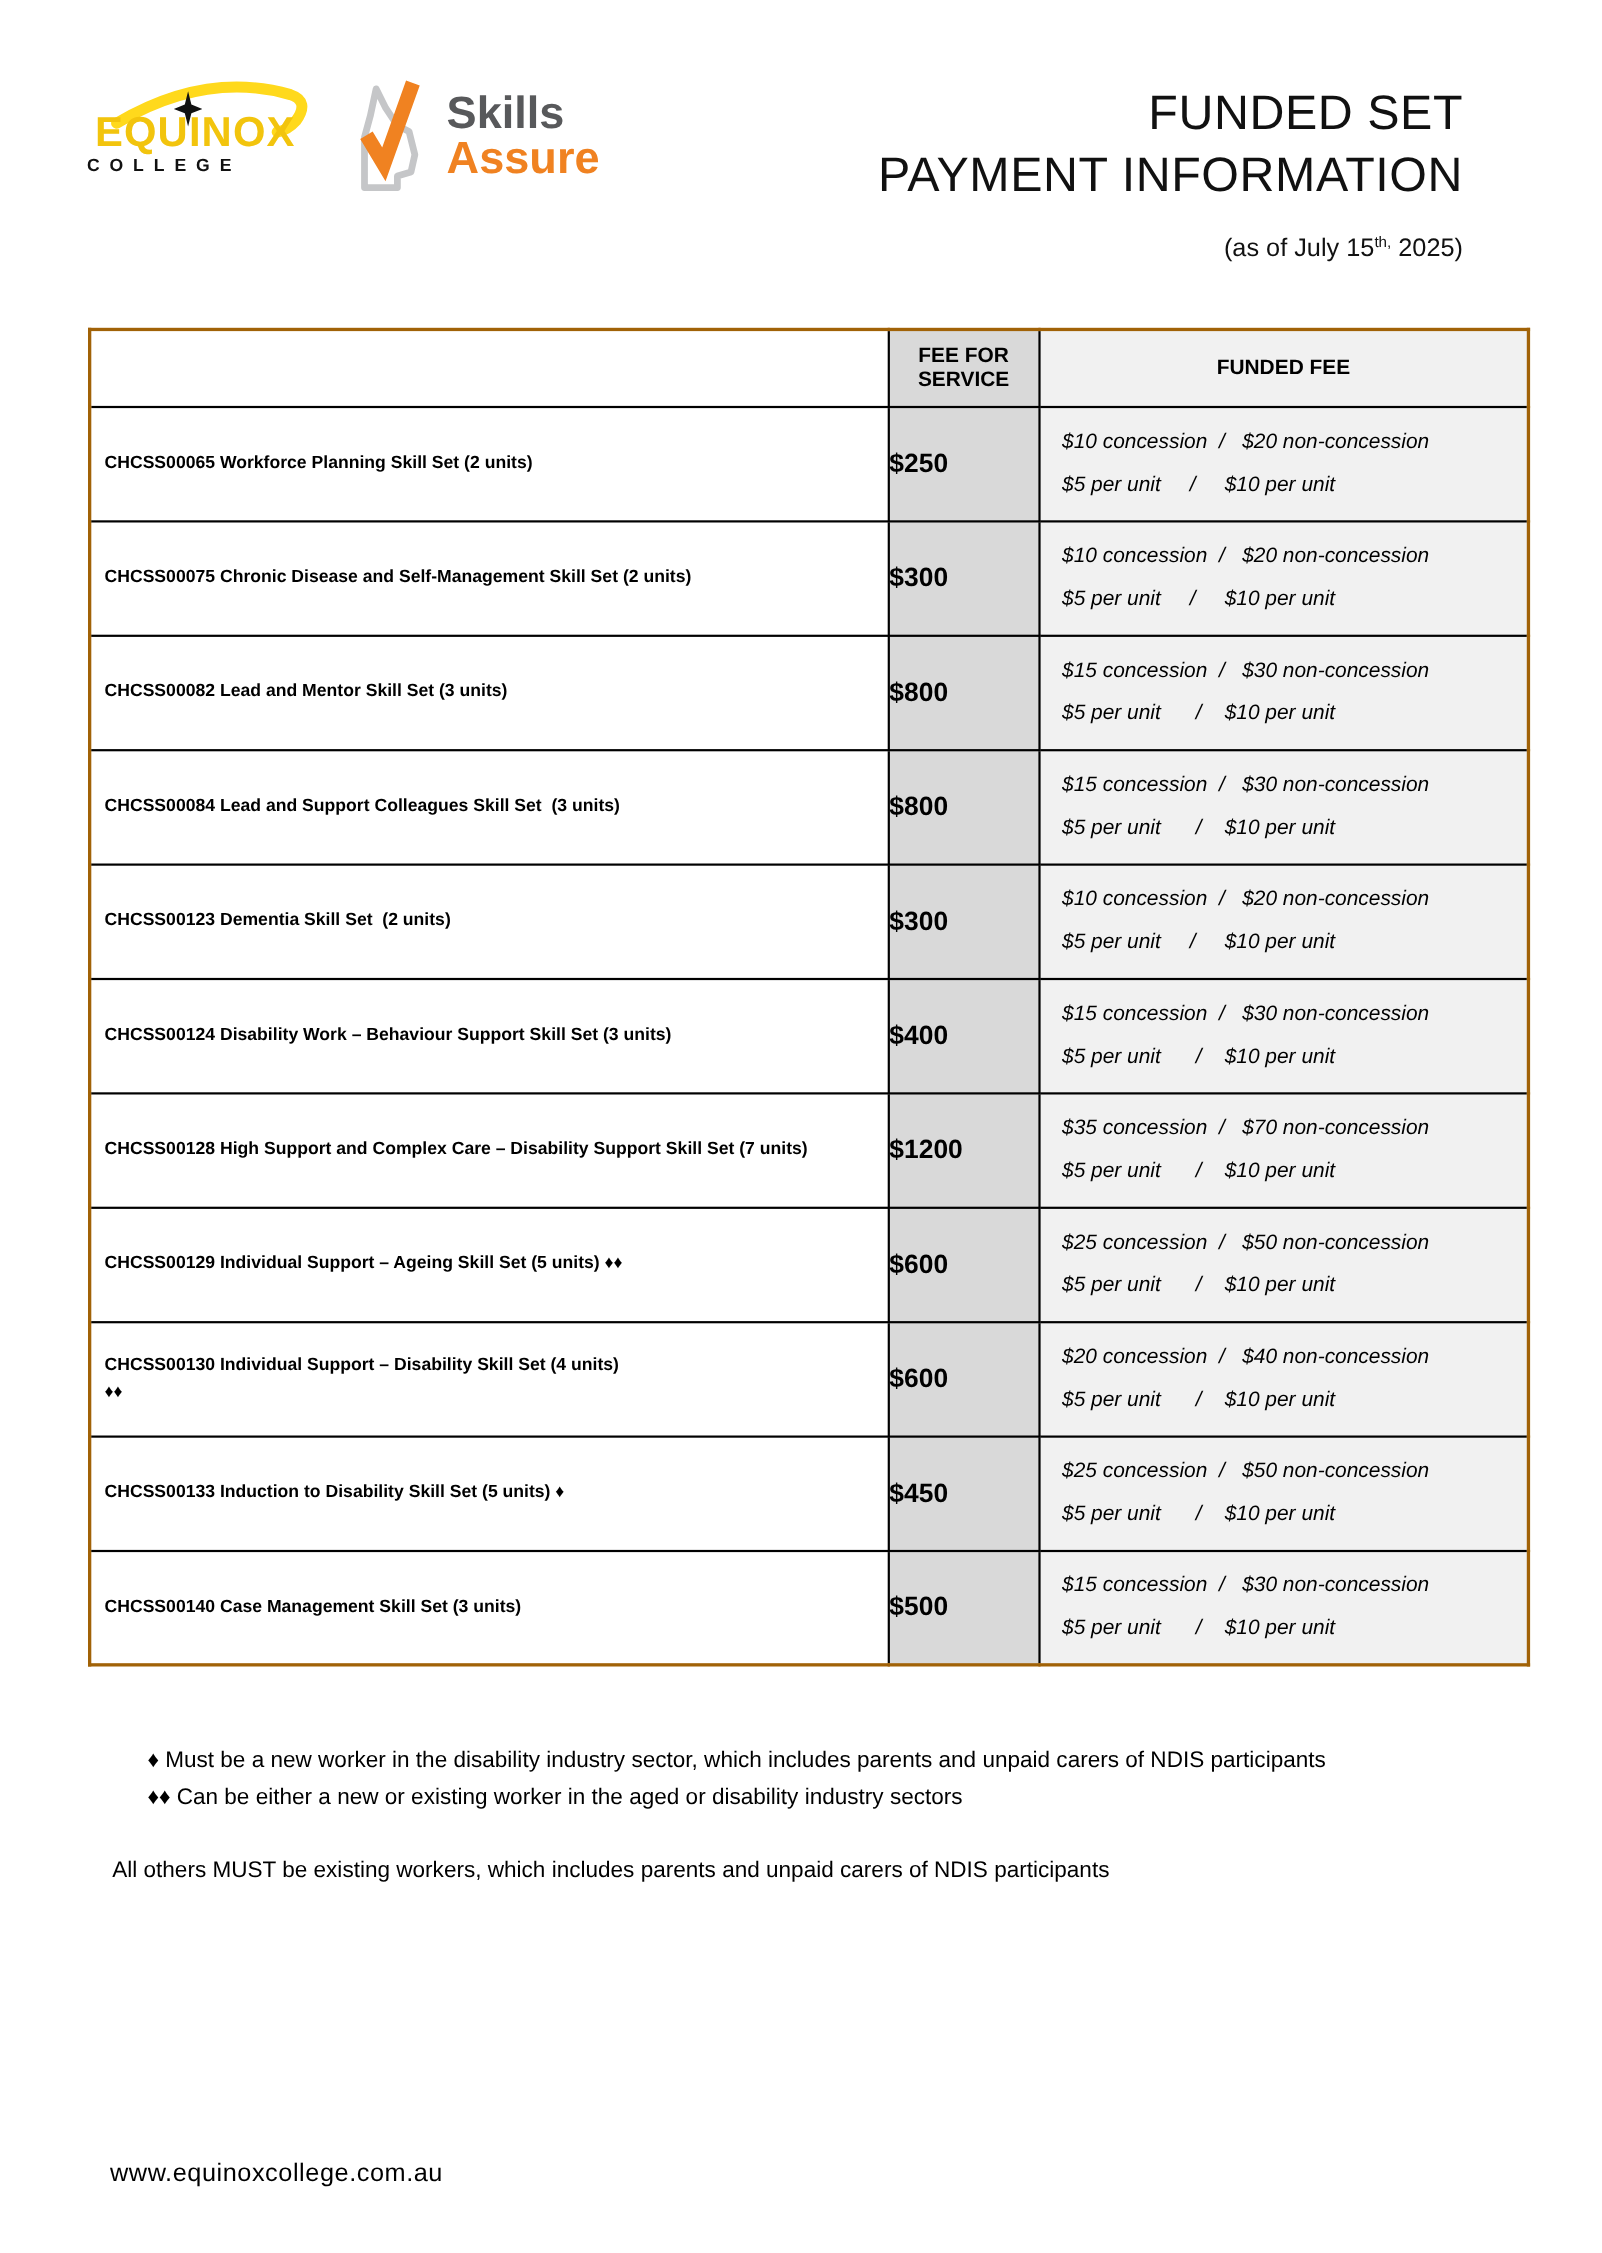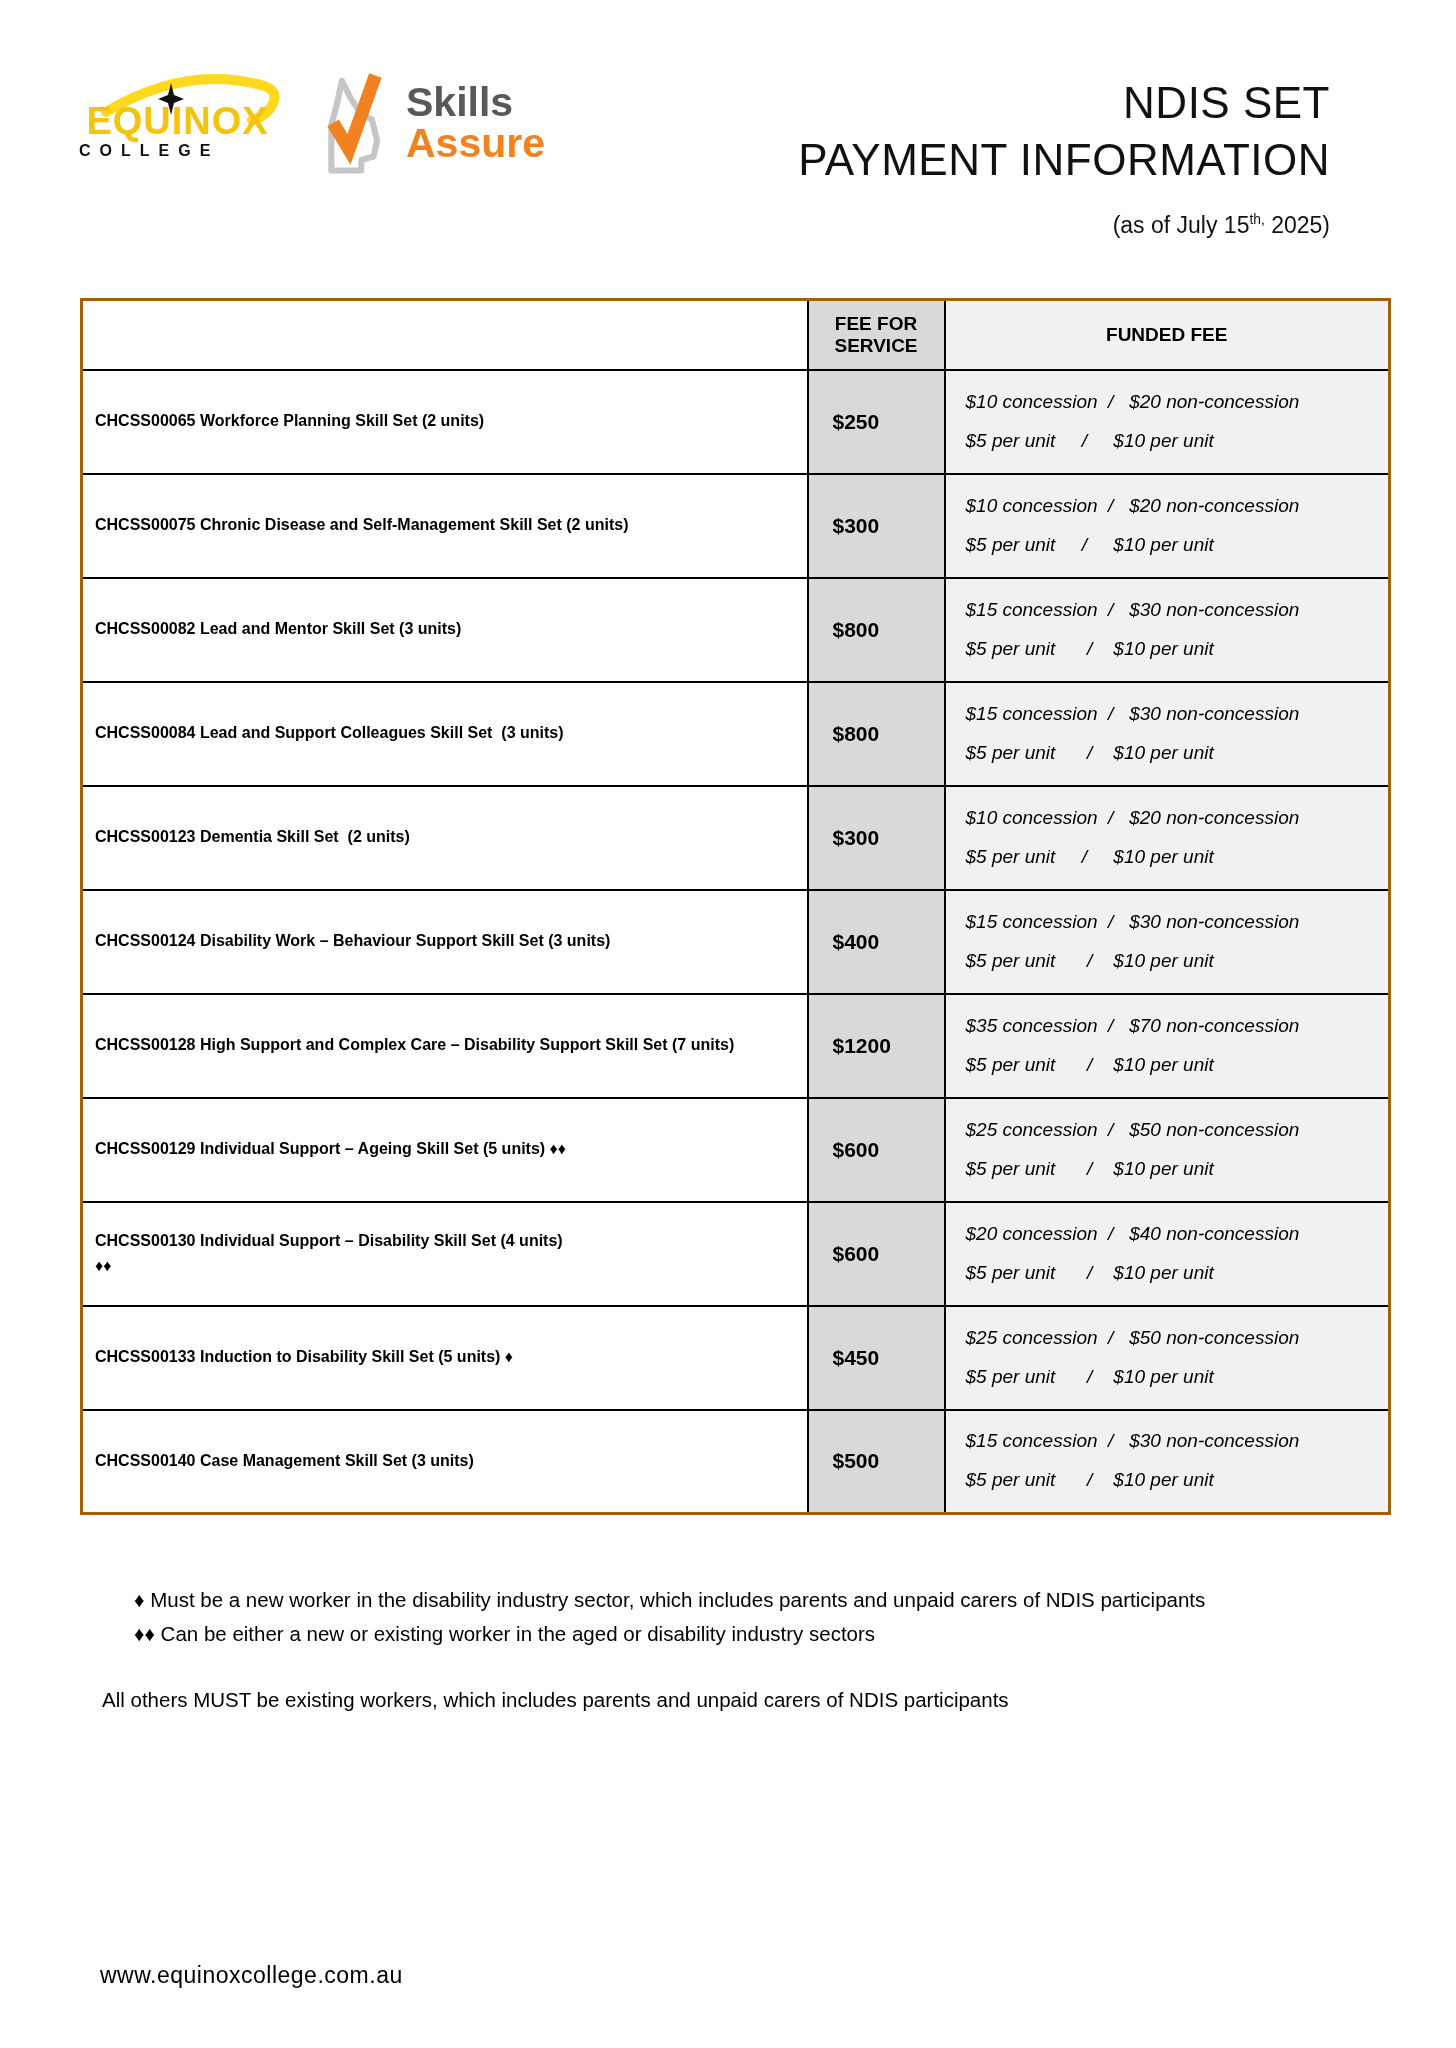--- a/index.html
+++ b/index.html
@@ -33,21 +33,21 @@
   table.fees, table.fees th, table.fees td { border: 2px solid #000; }
   table.fees { border: 3px solid #a16207; }
   th, td { vertical-align: middle; }
   tr.head-row { height: 70px; }
   tr.data-row { height: 104px; }
   th.c1 { background: #ffffff; }
   th.c2 { background: #d9d9d9; font-size: 19px; font-weight: bold; text-align: center; padding: 2px 8px; }
   th.c3 { background: #f1f1f1; font-size: 19px; font-weight: bold; text-align: center; }
   td.c1 { background: #ffffff; font-size: 16px; font-weight: bold; text-align: left;
           padding: 6px 20px 6px 12px; white-space: pre-wrap; line-height: 1.55; }
-  td.c2 { background: #d9d9d9; font-size: 21px; font-weight: bold; text-align: left; padding-left: 24px; }
+  td.c2 { background: #d9d9d9; font-size: 24px; font-weight: bold; text-align: left; padding-left: 0; }
   td.c3 { background: #f1f1f1; font-style: italic; font-size: 19px; padding-left: 20px; }
   .funded-line { white-space: pre-wrap; line-height: 2.05; }
 
   
   .footnotes { position: absolute; left: 134px; top: 1583px; font-size: 20.5px; line-height: 34px; color: #000; }
   .all-others { position: absolute; left: 102px; top: 1688px; font-size: 20.5px; color: #000; }
   .site-footer { position: absolute; left: 100px; top: 1962px; font-size: 23px; font-weight: normal;
                  letter-spacing: 0.5px; color: #000; }
 </style>
 </head>
@@ -71,21 +71,21 @@
       <path d="M34 14 L44 34 L56 52 L68 58 L74 82 L70 100 L56 104 L56 116 L22 116 L22 64 L28 42 Z" fill="#ffffff" stroke="#c5c6c8" stroke-width="7" stroke-linejoin="round"></path>
       <path d="M24 62 L42 92 L72 8" fill="none" stroke="#f08221" stroke-width="15"></path>
     </svg>
     <div class="sa-text">
       <span class="sa-skills">Skills</span>
       <span class="sa-assure">Assure</span>
     </div>
   </div>
 
   <div class="title-block">
-    <div class="title-line">NDIS SET</div>
+    <div class="title-line">FUNDED SET</div>
     <div class="title-line">PAYMENT INFORMATION</div>
     <div class="as-of-date"><span>(as of July 15</span><sup>th,</sup><span> 2025)</span></div>
   </div>
 
   <table class="fees">
     <colgroup>
         <col style="width:726px">
         <col style="width:137px">
         <col style="width:445px">
       </colgroup>

